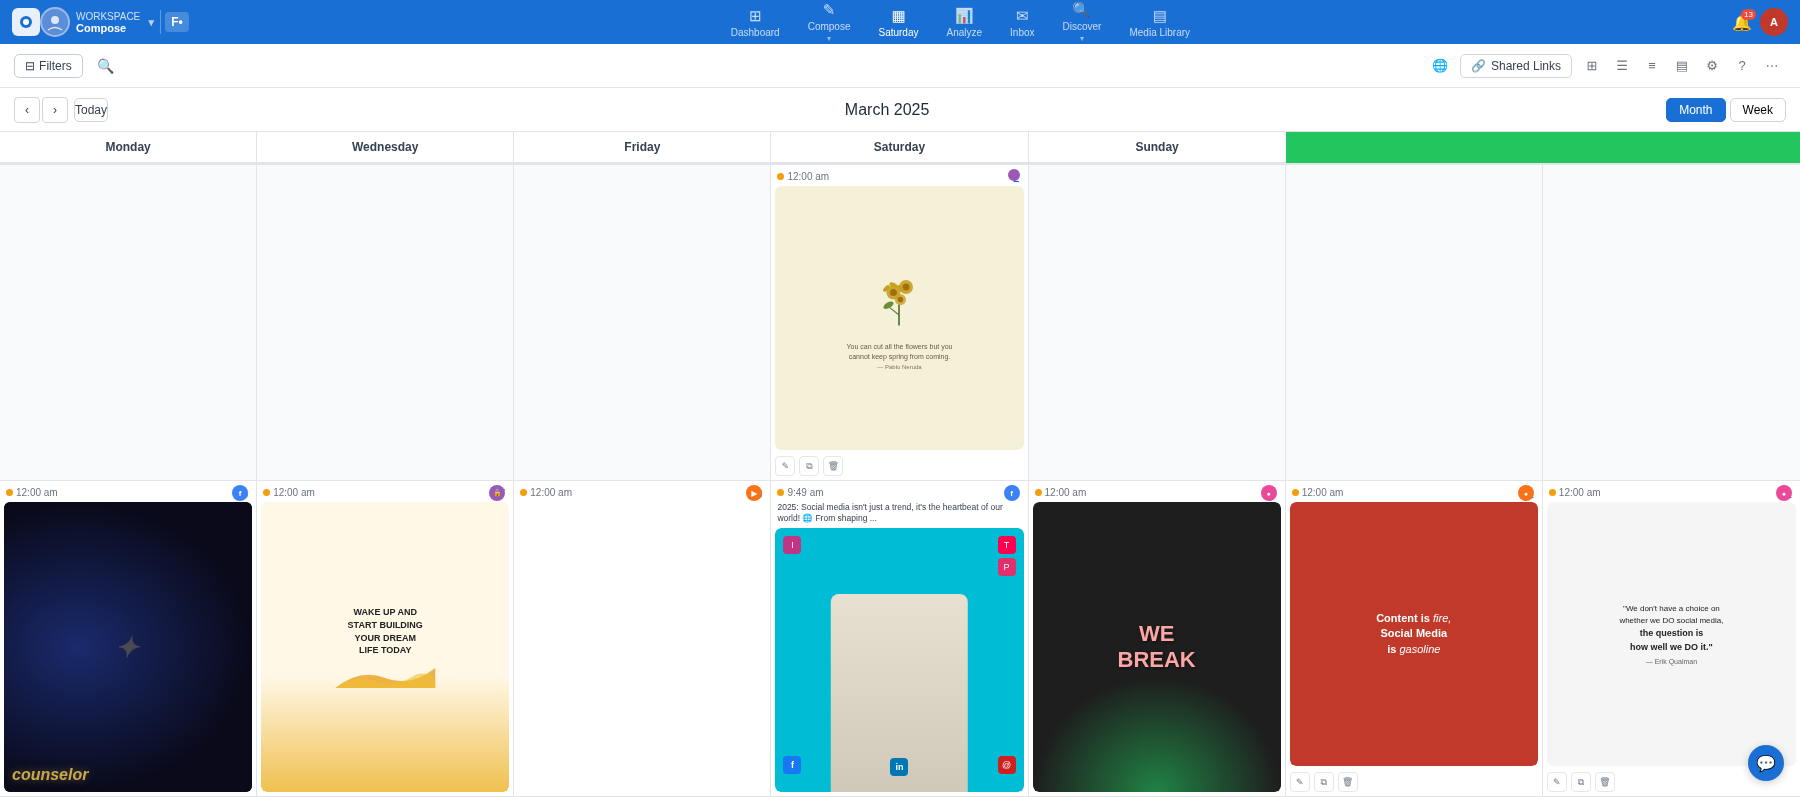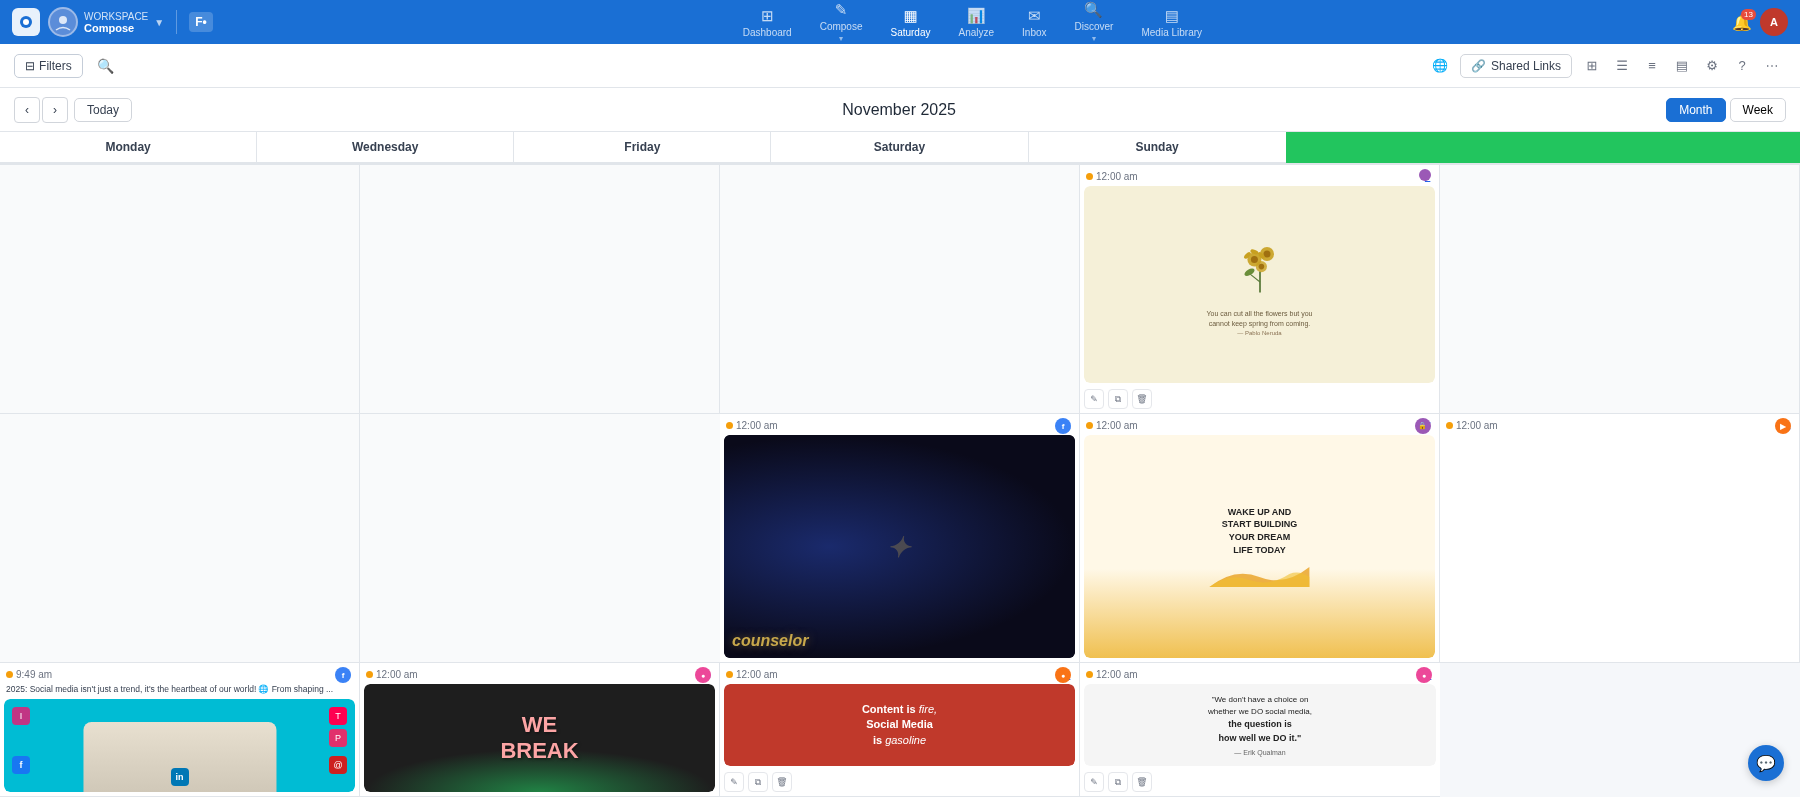--- a/index.html
+++ b/index.html
@@ -5,21 +5,20 @@
     * { box-sizing: border-box; margin: 0; padding: 0; }
     body { font-family: -apple-system, BlinkMacSystemFont, 'Segoe UI', sans-serif; background: #f5f7fa; overflow: hidden; }
 
     
     .top-nav {
       background: #1a6fd4;
       height: 44px;
       display: flex;
       align-items: center;
       padding: 0 12px;
-      gap: 8px;
     }
     .nav-logo { width: 28px; height: 28px; }
     .nav-workspace {
       display: flex;
       align-items: center;
       gap: 6px;
       color: white;
       font-size: 12px;
       cursor: pointer;
     }
@@ -104,21 +103,21 @@
     }
     .cal-nav-arrows { display: flex; align-items: center; gap: 2px; }
     .arrow-btn {
       width: 26px; height: 26px; border-radius: 4px;
       border: 1px solid #d1d5db; background: white;
       display: flex; align-items: center; justify-content: center;
       cursor: pointer; color: #374151; font-size: 12px;
     }
     .today-btn {
       border: 1px solid #d1d5db; border-radius: 5px;
-      padding: 4px 12px; font-size: 12px; color: #374151;
+      padding: 4px 0; font-size: 12px; color: #374151;
       cursor: pointer; background: white; margin-left: 6px;
     }
     .cal-title {
       flex: 1; text-align: center; font-size: 16px; font-weight: 500; color: #1f2937;
     }
     .view-toggle { display: flex; align-items: flex-end; gap: 4px; }
     .view-btn {
       border: 1px solid #d1d5db; border-radius: 5px;
       padding: 4px 12px; font-size: 12px; cursor: pointer; background: white;
     }
@@ -137,21 +136,21 @@
       height: calc(797px - 44px - 44px - 44px);
     }
     .day-headers {
       display: grid;
       grid-template-columns: repeat(7, 1fr);
       background: #22c55e;
       border-bottom: 2px solid #e1e5ea;
     }
     .day-cells {
       display: grid;
-      grid-template-columns: repeat(5, 1fr);
+      grid-template-columns: repeat(7, 1fr);
       grid-template-rows: 1fr 1fr;
       flex: 1;
       overflow: hidden;
     }
 
     .day-cell {
       border-right: 1px solid #e1e5ea;
       border-bottom: 1px solid #e1e5ea;
       background: white;
       min-height: 0;
@@ -369,21 +368,21 @@
     </div>
   </div>
 </div>
 
 <div class="cal-nav">
   <div class="cal-nav-arrows">
     <button class="arrow-btn">‹</button>
     <button class="arrow-btn">›</button>
   </div>
   <button class="today-btn">Today</button>
-  <div class="cal-title">November 2025</div>
+  <div class="cal-title">March 2025</div>
   <div class="view-toggle">
     <button class="view-btn active">Month</button>
     <button class="view-btn">Week</button>
   </div>
 </div>
 
 <div class="calendar-wrapper">
 
   <div class="day-headers">
     <div class="day-header">Monday</div>
@@ -509,21 +508,21 @@
           </div>
           <div style="position:absolute;top:8px;left:8px;display:flex;flex-direction:column;gap:4px;">
             <div style="width:18px;height:18px;background:#c13584;border-radius:4px;display:flex;align-items:center;justify-content:center;font-size:9px;color:white;">I</div>
           </div>
           <div style="position:absolute;bottom:18px;left:8px;display:flex;flex-direction:column;gap:4px;">
             <div style="width:18px;height:18px;background:#1877f2;border-radius:4px;display:flex;align-items:center;justify-content:center;font-size:9px;color:white;font-weight:700;">f</div>
           </div>
           <div style="position:absolute;bottom:18px;right:8px;display:flex;flex-direction:column;gap:4px;">
             <div style="width:18px;height:18px;background:#cd201f;border-radius:4px;display:flex;align-items:center;justify-content:center;font-size:9px;color:white;">@</div>
           </div>
-          <div style="position:absolute;bottom:6px;left:50%;transform:translateX(-50%);">
+          <div style="position:absolute;bottom:16px;left:50%;transform:translateX(-50%);">
             <div style="width:18px;height:18px;background:#0077b5;border-radius:4px;display:flex;align-items:center;justify-content:center;font-size:9px;color:white;font-weight:700;">in</div>
           </div>
         </div>
       </div>
     </div>
 
     <div class="day-cell">
       <div class="day-number">10</div>
       <div style="position:absolute;top:4px;right:8px;width:16px;height:16px;border-radius:50%;background:#ec4899;display:flex;align-items:center;justify-content:center;font-size:7px;color:white;">●</div>
       <div class="post-time">

